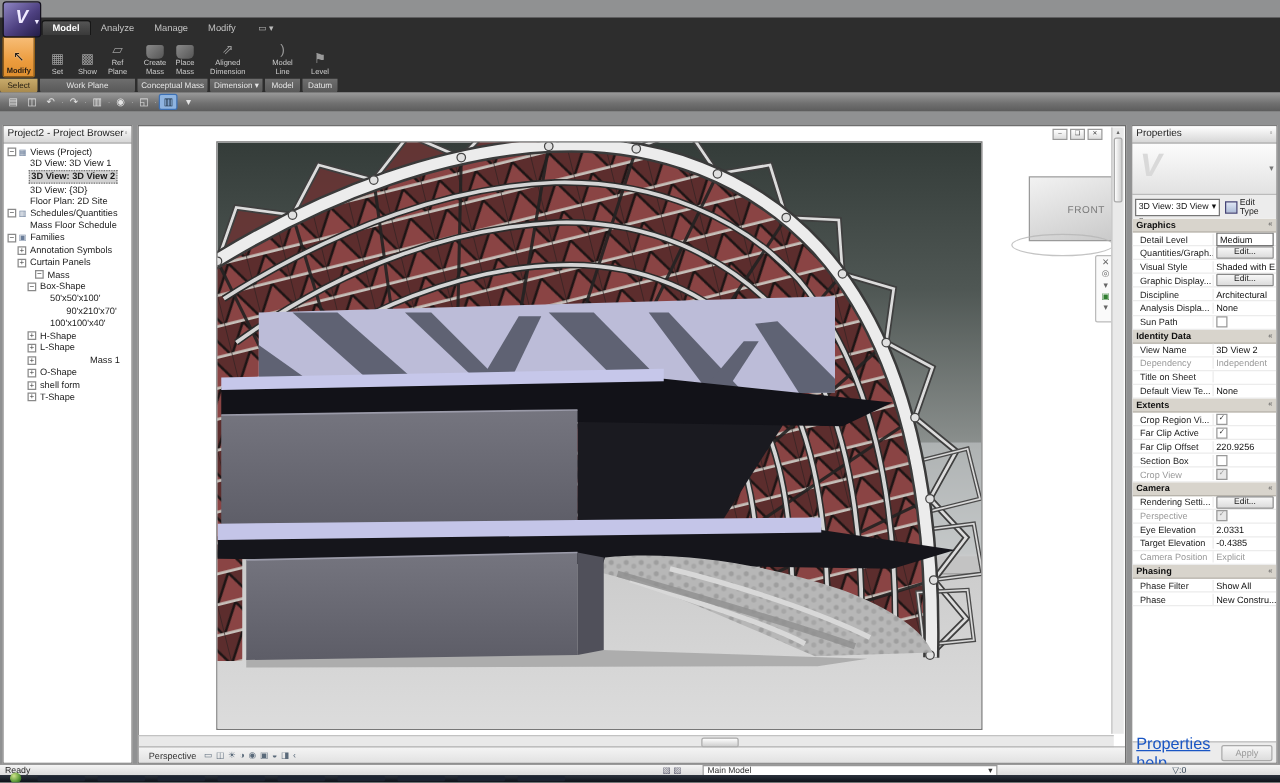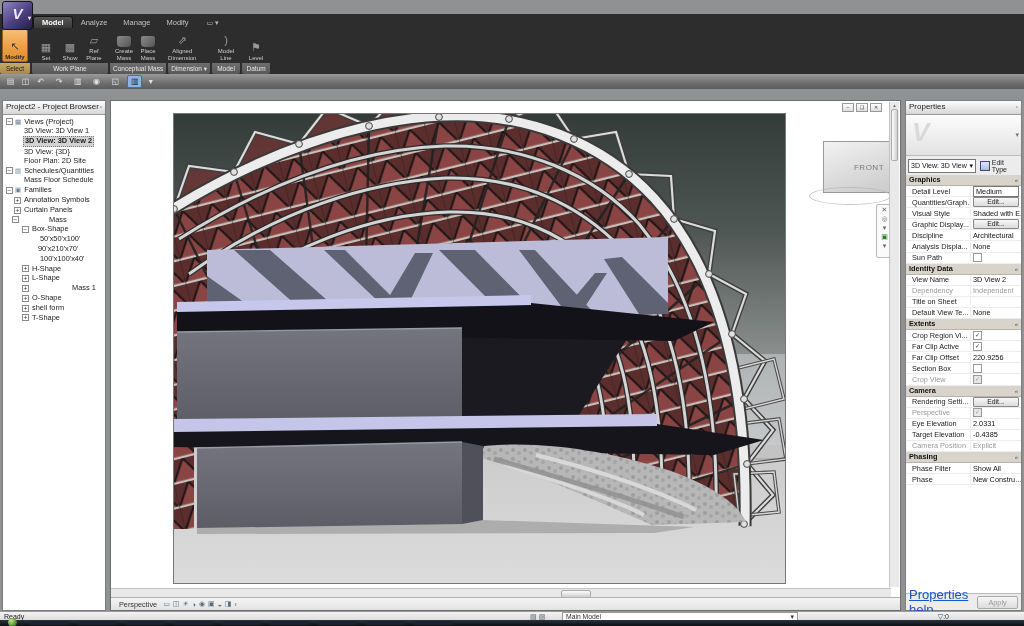--- a/index.html
+++ b/index.html
@@ -288,33 +288,33 @@
           <span class="tlabel">Families</span>
         </div>
         <div class="titem" style="padding-left: 11px;">
           <div class="texp">+</div>
           <span class="tlabel">Annotation Symbols</span>
         </div>
         <div class="titem" style="padding-left: 11px;">
           <div class="texp">+</div>
           <span class="tlabel">Curtain Panels</span>
         </div>
-        <div class="titem" style="padding-left: 9px; gap: 27px;">
+        <div class="titem" style="padding-left: 25px;">
           <div class="texp">−</div>
           <span class="tlabel">Mass</span>
         </div>
         <div class="titem" style="padding-left: 19px;">
           <div class="texp">−</div>
           <span class="tlabel">Box-Shape</span>
         </div>
         <div class="titem" style="padding-left: 27px;">
           <div class="tspace"></div>
           <span class="tlabel">50'x50'x100'</span>
         </div>
-        <div class="titem" style="padding-left: 25px;">
+        <div class="titem" style="padding-left: 40px;">
           <div class="tspace"></div>
           <span class="tlabel">90'x210'x70'</span>
         </div>
         <div class="titem" style="padding-left: 27px;">
           <div class="tspace"></div>
           <span class="tlabel">100'x100'x40'</span>
         </div>
         <div class="titem" style="padding-left: 19px;">
           <div class="texp">+</div>
           <span class="tlabel">H-Shape</span>

